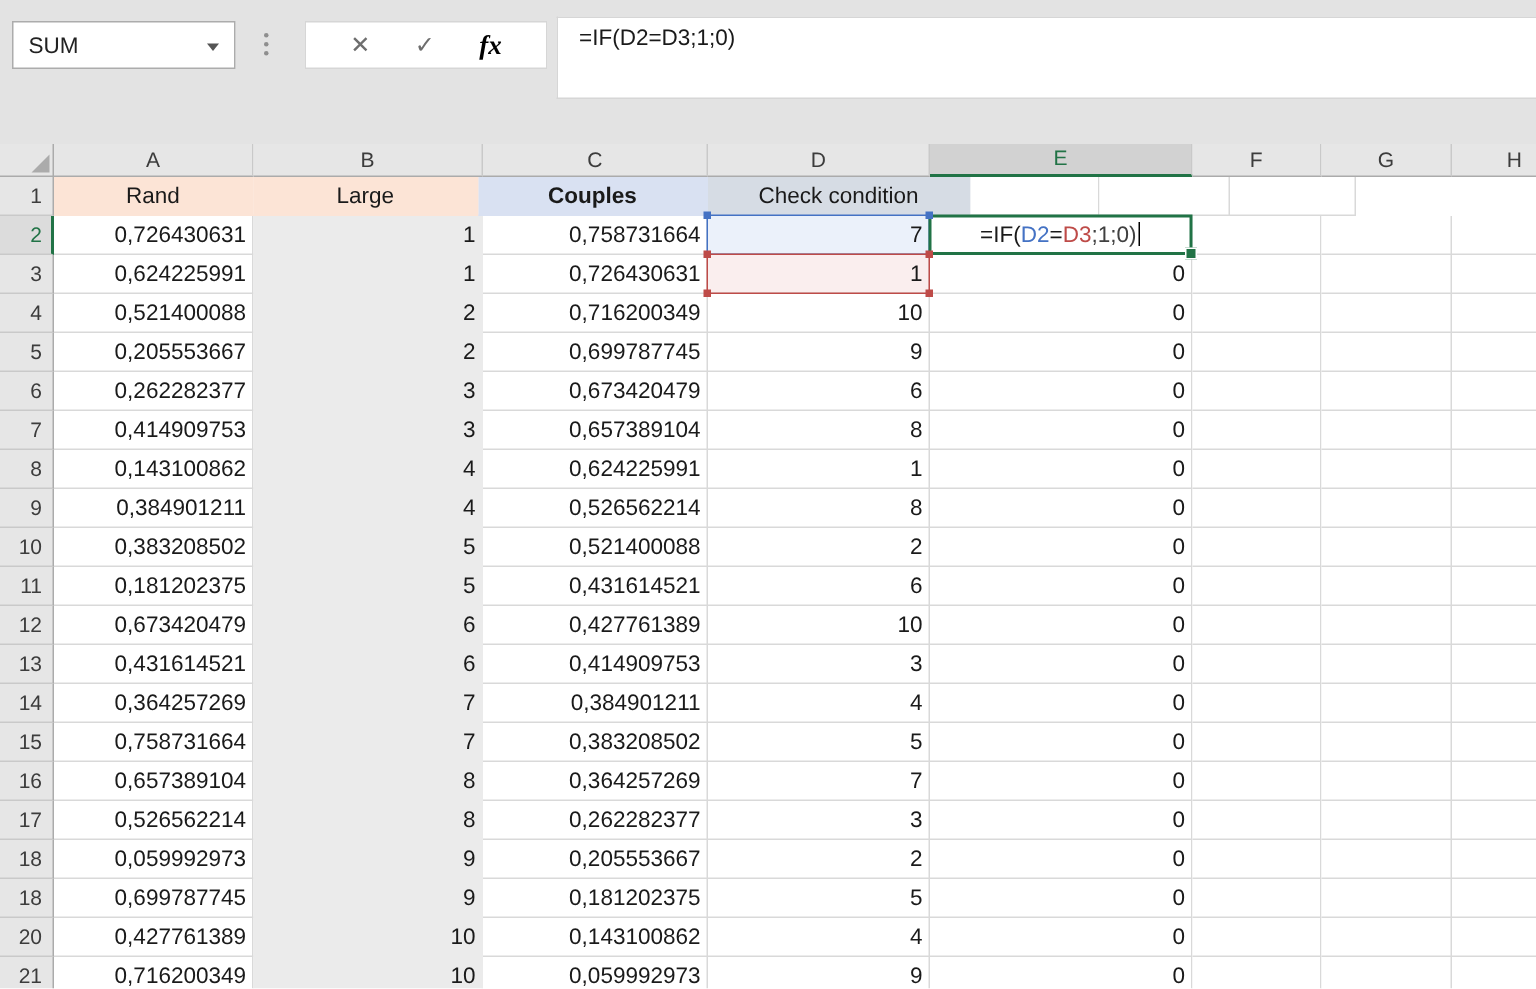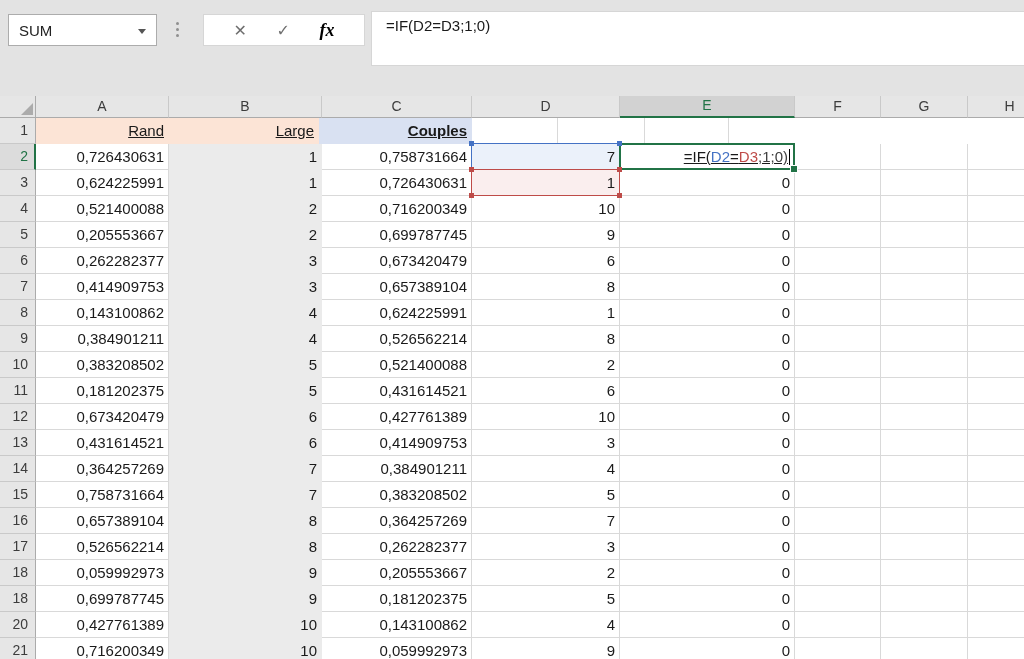--- a/index.html
+++ b/index.html
@@ -38,21 +38,21 @@
   .colhdr.active{background:#D2D2D2;color:#217346;border-bottom:2px solid #217346;line-height:19px;}
   .row{display:flex;height:26px;}
   .rowhdr{width:36px;background:#E6E6E6;border-right:1px solid #ABABAB;border-bottom:1px solid #C9C9C9;
           box-sizing:border-box;font-size:14px;color:#3C3C3C;text-align:right;
           padding-right:7px;line-height:25px;flex:none;}
   .rowhdr.active{background:#DCDCDC;color:#217346;border-right:2px solid #217346;padding-right:6px;}
   .cell{box-sizing:border-box;border-right:1px solid #D9D9D9;border-bottom:1px solid #D9D9D9;
         font-size:15px;line-height:25px;color:#1A1A1A;overflow:hidden;white-space:nowrap;
         padding:0 4px;position:relative;flex:none;background:#fff;}
   .cell.num{text-align:right;}
-  .cell.txt{text-align:right;text-decoration:underline;}
+  .cell.txt{text-align:center;}
   .cell.b{font-weight:bold;}
   .cell.ov{overflow:visible;}
   .ref-overlay{position:absolute;inset:-1px;pointer-events:none;}
   .ref-overlay.blue{border:1.5px solid #4472C4;}
   .ref-overlay.red{border:1.5px solid #BE4B48;}
   .hndl{position:absolute;width:5px;height:5px;pointer-events:none;z-index:3;}
   .hndl.blue{background:#4472C4;} .hndl.red{background:#BE4B48;}
   .hndl.tl{left:-3px;top:-3px;} .hndl.tr{right:-3px;top:-3px;}
   .hndl.bl{left:-3px;bottom:-3px;} .hndl.br{right:-3px;bottom:-3px;}
   .editor{padding-left:3px;background:#fff;}
@@ -99,20 +99,21 @@
         <div class="colhdr" style="width: 86px;">F</div>
         <div class="colhdr" style="width: 87px;">G</div>
         <div class="colhdr" style="width: 84px;">H</div>
       </div>
     <div id="rows">
         <div class="row">
           <div class="rowhdr">1</div>
           <div class="cell txt" style="background: rgb(252, 228, 214); border-right-color: rgb(252, 228, 214); border-bottom-color: rgb(252, 228, 214); width: 133px;">Rand</div>
           <div class="cell txt" style="background: rgb(252, 228, 214); border-right-color: rgb(252, 228, 214); border-bottom-color: rgb(252, 228, 214); width: 150px;">Large</div>
           <div class="cell txt b" style="background: rgb(217, 225, 242); border-right-color: rgb(217, 225, 242); border-bottom-color: rgb(217, 225, 242); width: 153px;">Couples</div>
+          <div class="cell txt" style="background: rgb(214, 220, 228); border-right-color: rgb(214, 220, 228); border-bottom-color: rgb(214, 220, 228); width: 175px;">Check condition</div>
           <div class="cell txt" style="width: 86px;"></div>
           <div class="cell txt" style="width: 87px;"></div>
           <div class="cell txt" style="width: 84px;"></div>
         </div>
         <div class="row">
           <div class="rowhdr active">2</div>
           <div class="cell num" style="width: 133px;">0,726430631</div>
           <div class="cell num" style="background: rgb(235, 235, 235); border-right-color: rgb(235, 235, 235); border-bottom-color: rgb(235, 235, 235); width: 153px;">1</div>
           <div class="cell num" style="width: 150px;">0,758731664</div>
           <div class="cell num ov" style="background: rgb(235, 241, 250); width: 148px;">7<div class="ref-overlay blue"></div><div class="hndl blue tl"></div><div class="hndl blue tr"></div></div>

